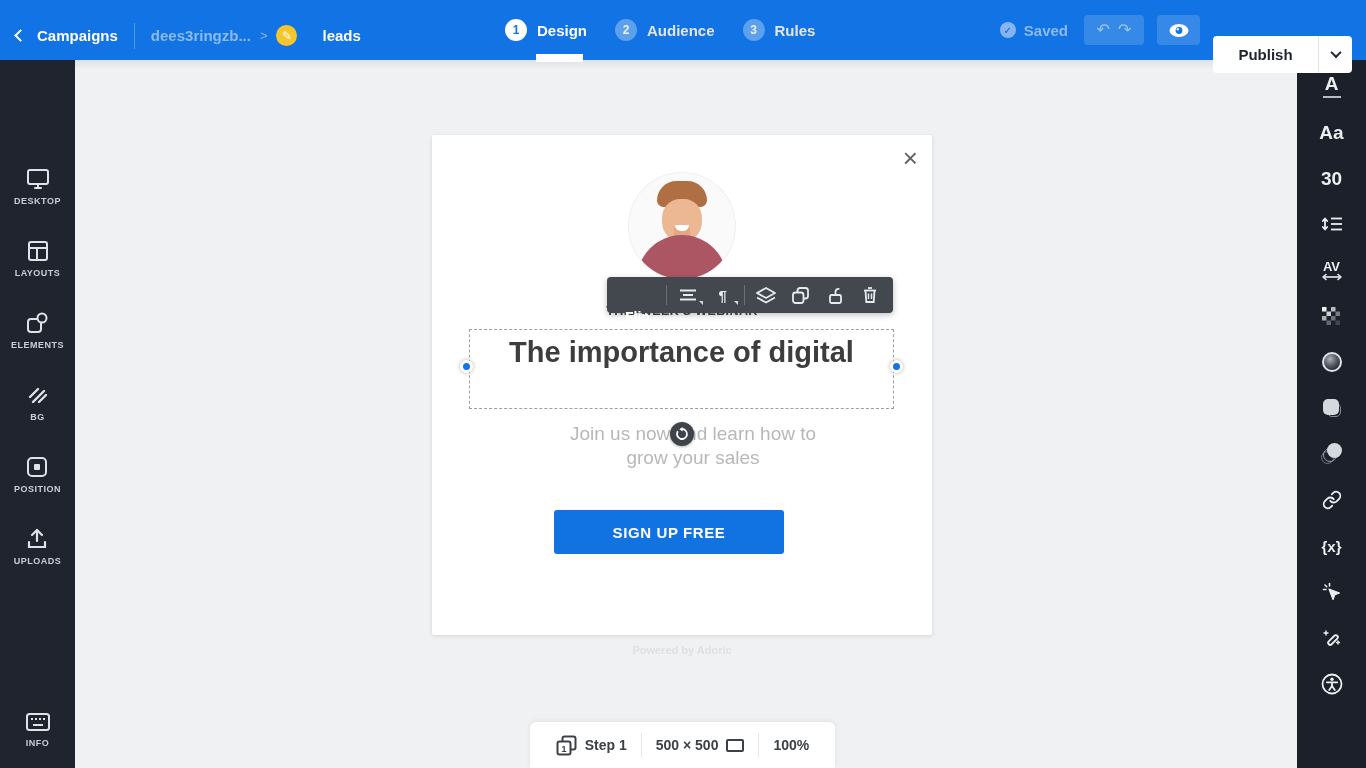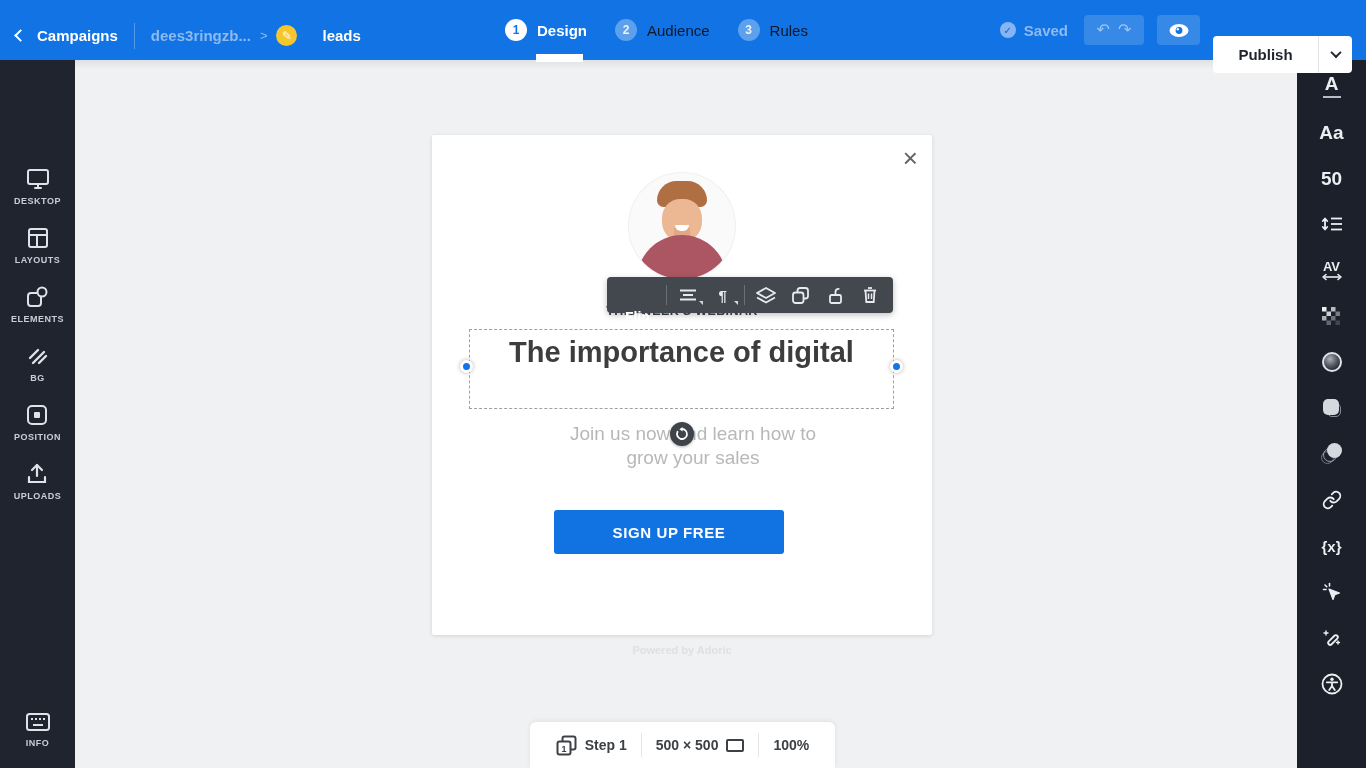--- a/index.html
+++ b/index.html
@@ -22,21 +22,21 @@
   .tb-variant { font-size:15px; font-weight:700;padding-left:17px; }
 
   .steps { position:absolute; left:505px; top:0; height:60px; display:flex; align-items:center; gap:28px; }
   .step { position:relative; display:flex; align-items:center; height:60px; cursor:pointer; }
   .step-circle { width:22px; height:22px; border-radius:50%; display:flex; align-items:center;
     justify-content:center; font-size:12px; font-weight:700; margin-right:10px; }
   .step.active .step-circle { background:#fff; color:#1173e4; }
   .step:not(.active) .step-circle { background:rgba(255,255,255,.32); color:#eaf2fc; }
   .step-label { font-size:15px; }
   .step.active .step-label { color:#fff; font-weight:700; }
-  .step:not(.active) .step-label { color:#0f172a; font-weight:400; }
+  .step:not(.active) .step-label { color:#e5e5e5; font-weight:700; }
   .step-indicator { position:absolute; left:31px; bottom:-2px; width:47px; height:8px; background:#fff; }
 
   .tb-right { position:absolute; right:14px; top:0; height:60px; display:flex; align-items:center; gap:13px; }
   .saved { display:flex; align-items:center; gap:8px; margin-right:3px; }
   .saved-check { width:16px; height:16px; border-radius:50%; background:#85b5f2; color:#0f5fd0;
     font-size:10px; font-weight:700; display:flex; align-items:center; justify-content:center; }
   .saved-label { font-size:15px; font-weight:600; color:#8cbaf1; }
   .histbtns { width:60px; height:30px; background:rgba(255,255,255,.16); border-radius:4px;
     display:flex; align-items:center; justify-content:center; gap:8px; }
   .histbtns span { color:#9cc4f5; font-size:16px; line-height:1; cursor:pointer; }
@@ -49,21 +49,21 @@
   .publish-divider { width:1px; background:#e1e3e6; }
   .publish-caret { width:33px; display:flex; align-items:center; justify-content:center; }
   .chev-down { width:8px; height:8px; border-right:2px solid #22262e; border-bottom:2px solid #22262e;
     transform:rotate(45deg) translate(-1px,-1px); }
 
   
   .main { flex:1; display:flex; min-height:0; }
 
   
   .lsb { width:75px; background:#20242e; display:flex; flex-direction:column;
-    align-items:center; padding-top:107px; gap:20px; flex:0 0 auto; }
+    align-items:center; padding-top:107px; gap:33px; flex:0 0 auto; }
   .lsb-item { display:flex; flex-direction:column; align-items:center; gap:5px; cursor:pointer; }
   .lsb-item svg { display:block; }
   .lsb-label { font-size:9px; font-weight:700; letter-spacing:.5px; color:#c9ced6; }
   .lsb-spacer { flex:1; }
   .lsb .bottom { margin-bottom:20px; }
 
   
   .canvas { position:relative; flex:1; background:#f0f1f3; }
   .canvas::before { content:""; position:absolute; left:0; top:0; right:0; height:9px;
     background:linear-gradient(rgba(0,0,0,.07),rgba(0,0,0,0)); pointer-events:none; }
@@ -387,21 +387,21 @@
 
   <aside class="rsb">
     <div class="rsb-item">
       <span class="glyph-lg">A</span>
       <span class="underbar"></span>
     </div>
     <div class="rsb-item">
       <span class="glyph-lg">Aa</span>
     </div>
     <div class="rsb-item">
-      <span class="glyph-lg">50</span>
+      <span class="glyph-lg">30</span>
     </div>
     <div class="rsb-item">
       <svg width="22" height="18" viewBox="0 0 22 18">
         <path d="M4 4 L4 14 M1.8 6 L4 3.5 L6.2 6 M1.8 12 L4 14.5 L6.2 12" fill="none" stroke="#eceef2" stroke-width="1.8" stroke-linecap="round" stroke-linejoin="round"></path>
         <line x1="10" y1="3.5" x2="21" y2="3.5" stroke="#eceef2" stroke-width="1.8"></line>
         <line x1="10" y1="9" x2="21" y2="9" stroke="#eceef2" stroke-width="1.8"></line>
         <line x1="10" y1="14.5" x2="21" y2="14.5" stroke="#eceef2" stroke-width="1.8"></line>
       </svg>
     </div>
     <div class="rsb-item">

